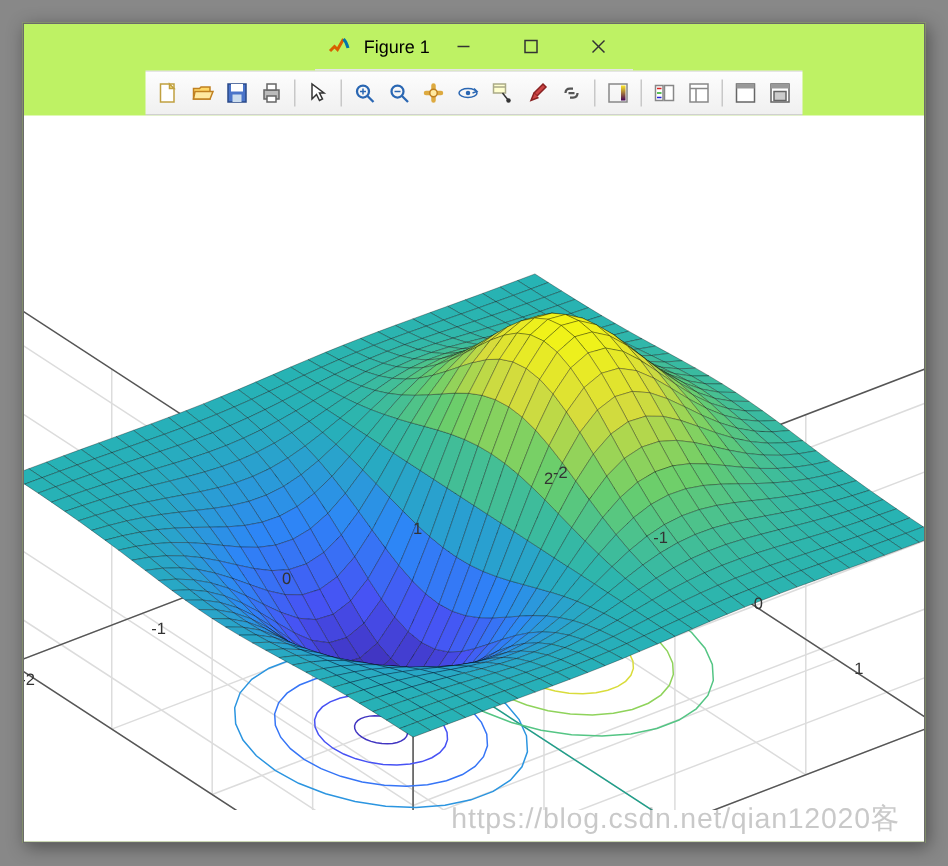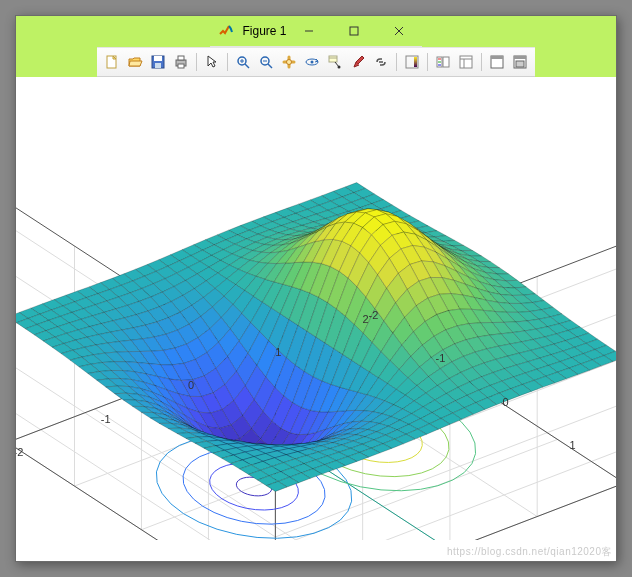--- a/index.html
+++ b/index.html
@@ -10,21 +10,21 @@
   .title-text{ margin-left:8px; flex:1;}
   .win-btns{ display:flex; height:100%;}
   .win-btn{ width:45px; display:flex; align-items:center; justify-content:center; color:#333;}
   .menubar{ height:22px; display:flex; align-items:center; padding:0 6px; gap:2px; position:relative;}
   .menu-item{ padding:2px 6px;}
   .menu-drop{position:absolute; right:6px; top:4px; font-size:10px; color:#555;}
   .toolbar{ height:28px; border-top:1px solid #e5e5e5; border-bottom:1px solid #d0d0d0; display:flex; align-items:center; padding:0 4px; gap:1px; background:linear-gradient(#fdfdfd,#f0f0f0);}
   .tbtn{ width:22px; height:22px; display:flex; align-items:center; justify-content:center; border-radius:2px;}
   .tsep{ width:1px; height:18px; background:#c8c8c8; margin:0 3px;}
   .canvas{ flex:1; background:#fff; position:relative;}
-  .watermark{position:absolute; right:4px; bottom:2px; color:rgba(100,100,100,.35); font-size:10px; letter-spacing:.5px; pointer-events:none;}
+  .watermark{position:absolute; right:16px; bottom:2px; color:rgba(100,100,100,.35); font-size:19px; letter-spacing:.5px; pointer-events:none;}
   svg text{ font-family:Arial,sans-serif; font-size:11px; fill:#333;}
 </style>
 </head>
 <body>
 
 <div class="shadow-wrap">
 <div class="window">
 
   <div class="titlebar">
     <span class="app-icon">

